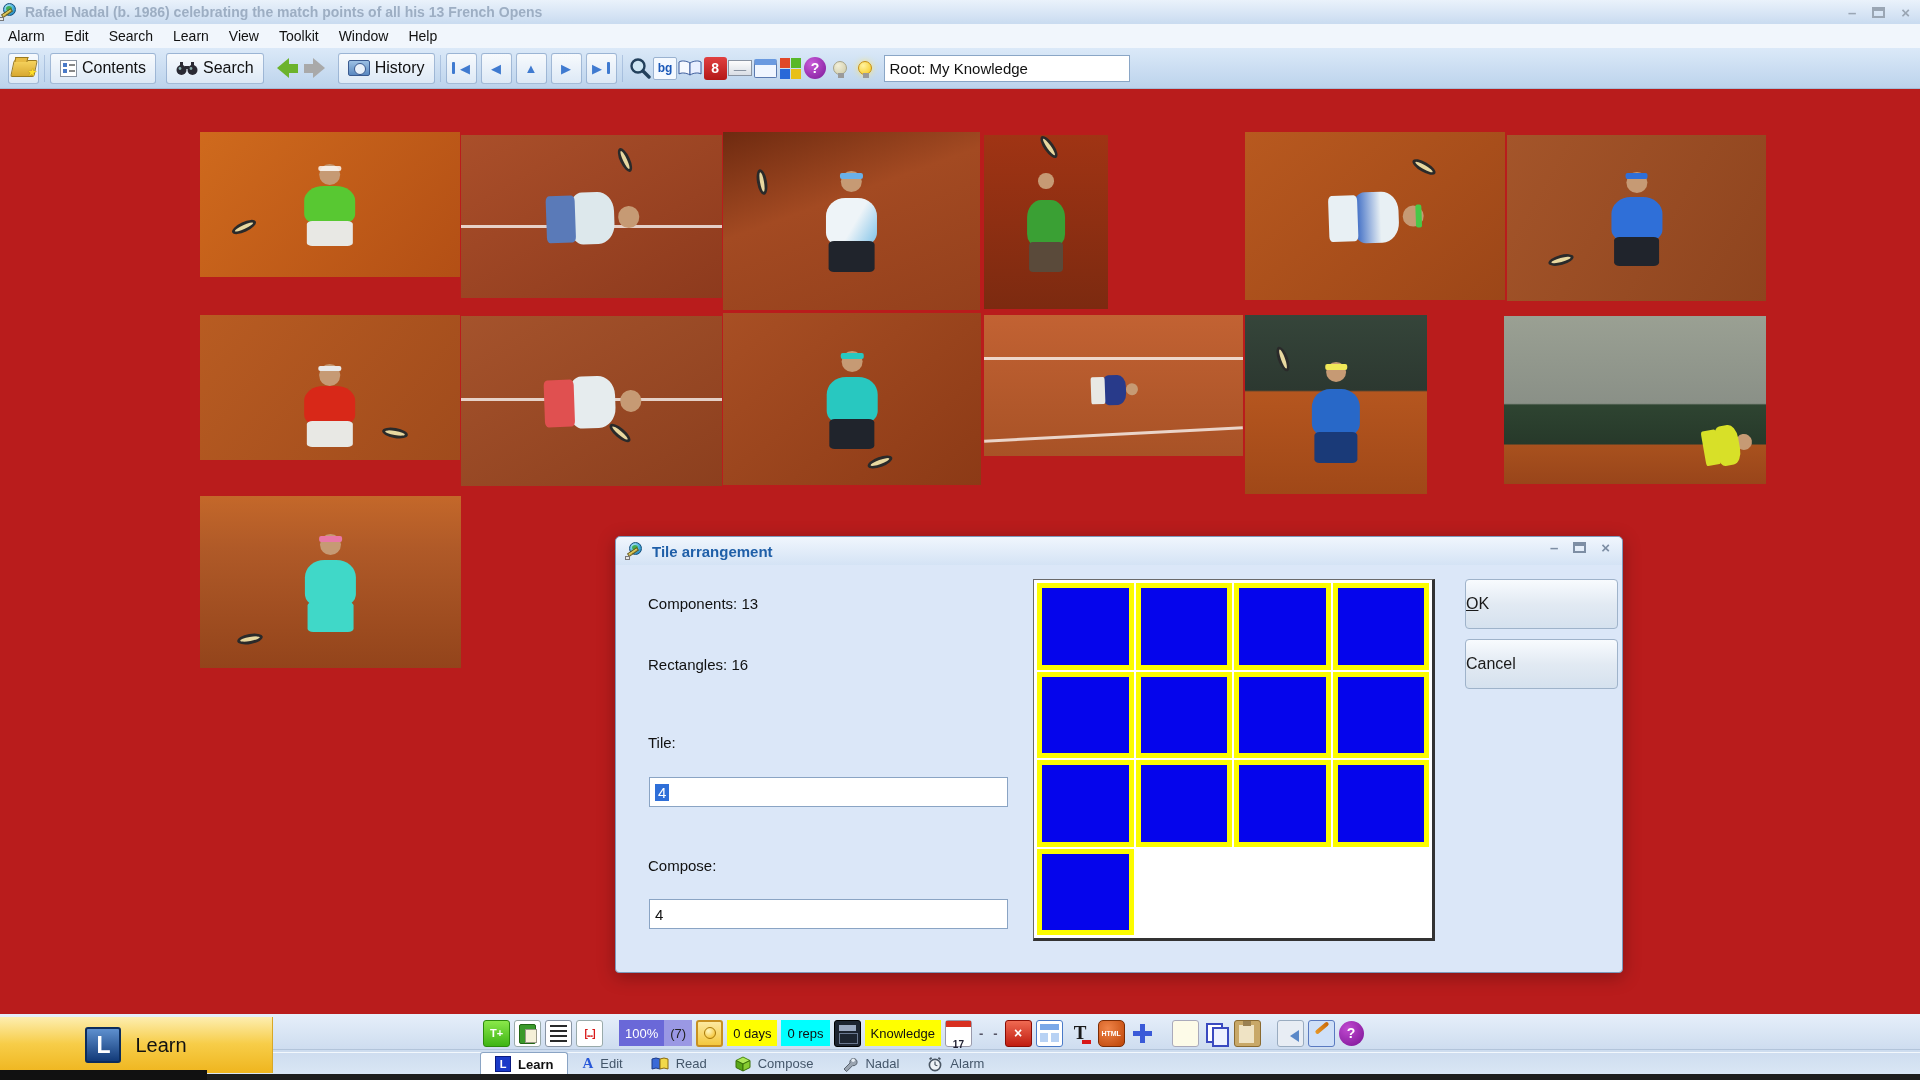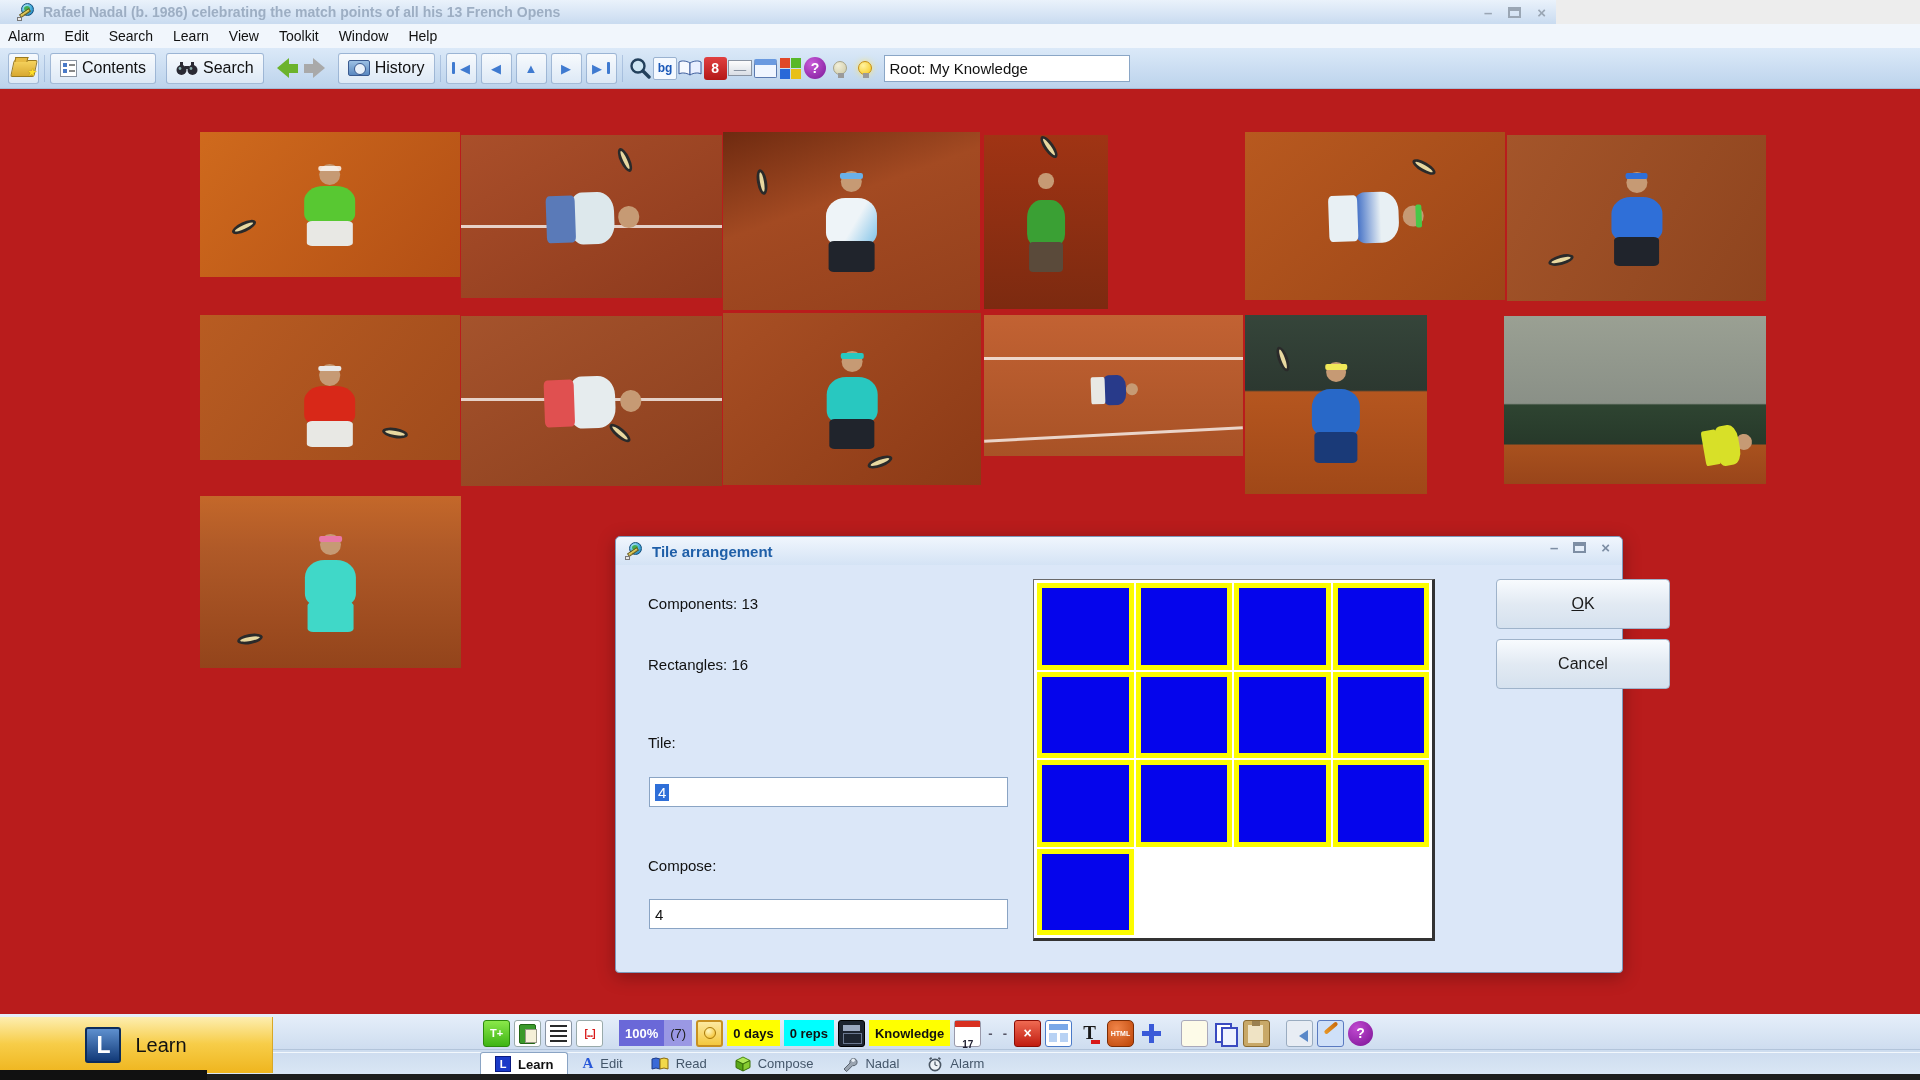--- a/index.html
+++ b/index.html
@@ -1,21 +1,21 @@
 <!DOCTYPE html>
 <html><head>
 <meta charset="utf-8">
 <style>
   * { margin:0; padding:0; box-sizing:border-box; }
   html,body { width:1920px; height:1080px; overflow:hidden; font-family:"Liberation Sans", sans-serif; }
   .app { position:relative; width:1920px; height:1080px; background:#ededed; }
 
   
-  .titlebar { position:absolute; left:0; top:0; width:1556px; height:24px;
-    background:linear-gradient(#eaf2fb,#c9dbf0); display:flex; align-items:center; padding-left:18px; }
+  .titlebar { position:absolute; left:0; top:0; width:1920px; height:24px;
+    background:linear-gradient(#eaf2fb,#c9dbf0); display:flex; align-items:center; padding-left:0; }
   .titlebar .title-text { color:#9daec3; font-weight:bold; font-size:14px; margin-left:6px; }
   .win-controls { position:absolute; right:10px; top:0; height:24px; display:flex; align-items:center; gap:16px; color:#9aa6b4; }
   .win-controls .wc { font-size:15px; font-weight:bold; cursor:default; line-height:1; }
   .wc-restore { width:13px; height:11px; border:2px solid #9aa6b4; border-top:4px solid #9aa6b4; }
 
   
   .globe { position:relative; width:19px; height:19px; flex:0 0 auto; }
   .globe .sphere { position:absolute; left:3px; top:0; width:13px; height:13px; border-radius:50%;
     background:radial-gradient(circle at 35% 30%, #bfeffa, #3fa8d8 55%, #1b6fa8); border:1px solid #14507e; }
   .globe .land { position:absolute; left:6px; top:3px; width:6px; height:5px; border-radius:50%; background:#3fae57; }
@@ -113,23 +113,23 @@
   .dlg-controls .wc { font-size:15px; font-weight:bold; }
   .dlg-controls .wc-restore { width:13px; height:11px; border:2px solid #7d8ea4; border-top:4px solid #7d8ea4; }
   .dlg-label { position:absolute; left:32px; font-size:15px; color:#111; }
   .dlg-input { position:absolute; left:33px; width:359px; height:30px; background:#fff; border:1px solid #8aa4c4;
     font-size:15px; color:#111; display:flex; align-items:center; padding-left:5px; }
   .sel { background:#2f6fd8; color:#fff; padding:0 3px; }
   .grid-panel { position:absolute; left:417px; top:42px; width:402px; height:362px; background:#fff;
     border:1px solid #6a6a6a; border-right:3px solid #333; border-bottom:3px solid #333;
     display:grid; grid-template-columns:repeat(4,1fr); grid-template-rows:repeat(4,1fr); gap:2px; padding:3px; }
   .tile { border:5px solid #fcfc00; background:#0505ec; }
-  .dlg-btn { position:absolute; left:880px; width:174px; height:50px; border:1px solid #9fb3ca; border-radius:4px;
+  .dlg-btn { position:absolute; left:849px; width:153px; height:50px; border:1px solid #9fb3ca; border-radius:4px;
     background:linear-gradient(#f8fbfe,#e2eaf3 50%,#d5e1ee); font-size:16px; color:#1a1a1a;
-    display:flex; align-items:center; justify-content:center; cursor:default; }
+    display:flex; align-items:center; justify-content:flex-start; cursor:default; }
   .u { text-decoration:underline; }
 
   
   .bottombar { position:absolute; left:0; top:1014px; width:1920px; height:66px;
     background:linear-gradient(#e6effa,#cddcef 55%,#dde9f6); }
   .groove { position:absolute; left:0; top:35px; width:100%; height:4px;
     border-top:1px solid #b2c4da; border-bottom:1px solid #f3f8fd; }
   .learn-big { position:absolute; left:0; top:3px; width:273px; height:56px;
     background:linear-gradient(#fdeeb0,#f7cd48 48%,#efb51e); border-right:1px solid #d8a828;
     display:flex; align-items:center; justify-content:center; gap:14px; font-size:20px; color:#111; cursor:default; }
@@ -138,21 +138,21 @@
   .addnew { position:absolute; left:277px; top:3px; width:201px; height:56px;
     background:linear-gradient(#dde9f7,#bfd2ea); border:1px solid #aebfd6;
     display:flex; align-items:center; justify-content:center; gap:10px; font-size:20px; color:#111; cursor:default; }
   .plus { position:relative; width:30px; height:30px; }
   .plus::before { content:""; position:absolute; left:0; top:10px; width:30px; height:10px; background:linear-gradient(#b7e86a,#6cbb21); border:1px solid #4e9212; border-radius:2px; }
   .plus::after  { content:""; position:absolute; left:10px; top:0; width:10px; height:30px; background:linear-gradient(#b7e86a,#6cbb21); border:1px solid #4e9212; border-radius:2px; }
 
   .status-row { position:absolute; left:483px; top:5px; height:28px; display:flex; align-items:center; gap:4px; }
   .s-ico { width:27px; height:27px; border-radius:3px; display:flex; align-items:center; justify-content:center;
     font-size:11px; font-weight:bold; cursor:default; }
-  .badge { height:26px; display:flex; align-items:center; padding:0 6px; font-size:13px; font-weight:bold; color:#111; cursor:default; }
+  .badge { height:26px; display:flex; align-items:center; padding:0 6px; font-size:13px; font-weight:normal; color:#111; cursor:default; }
   .sep8 { width:8px; }
   .i-addtext { background:linear-gradient(#8ae84a,#3eb414); color:#fff; border:1px solid #2c8a0c; }
   .i-paste { background:#fff; border:1px solid #9aa; position:relative; }
   .i-paste::before { content:""; position:absolute; left:4px; top:3px; width:15px; height:18px; background:#3b9a2a; border:1px solid #226614; border-radius:2px; }
   .i-paste::after { content:""; position:absolute; right:3px; bottom:3px; width:10px; height:12px; background:#f5f0d8; border:1px solid #998; }
   .i-lines { background:#fff; border:1px solid #8894a4; }
   .i-lines i { width:17px; height:17px; background:repeating-linear-gradient(#2a2a2a 0 2px, transparent 2px 5px); }
   .i-ref { background:#fff; border:1px solid #9aa; color:#d81818; font-size:10px; letter-spacing:-1px; }
   .b-ret { background:#6a68d8; color:#fff; }
   .b-cnt { background:#9a98e4; color:#222; font-weight:normal; }

